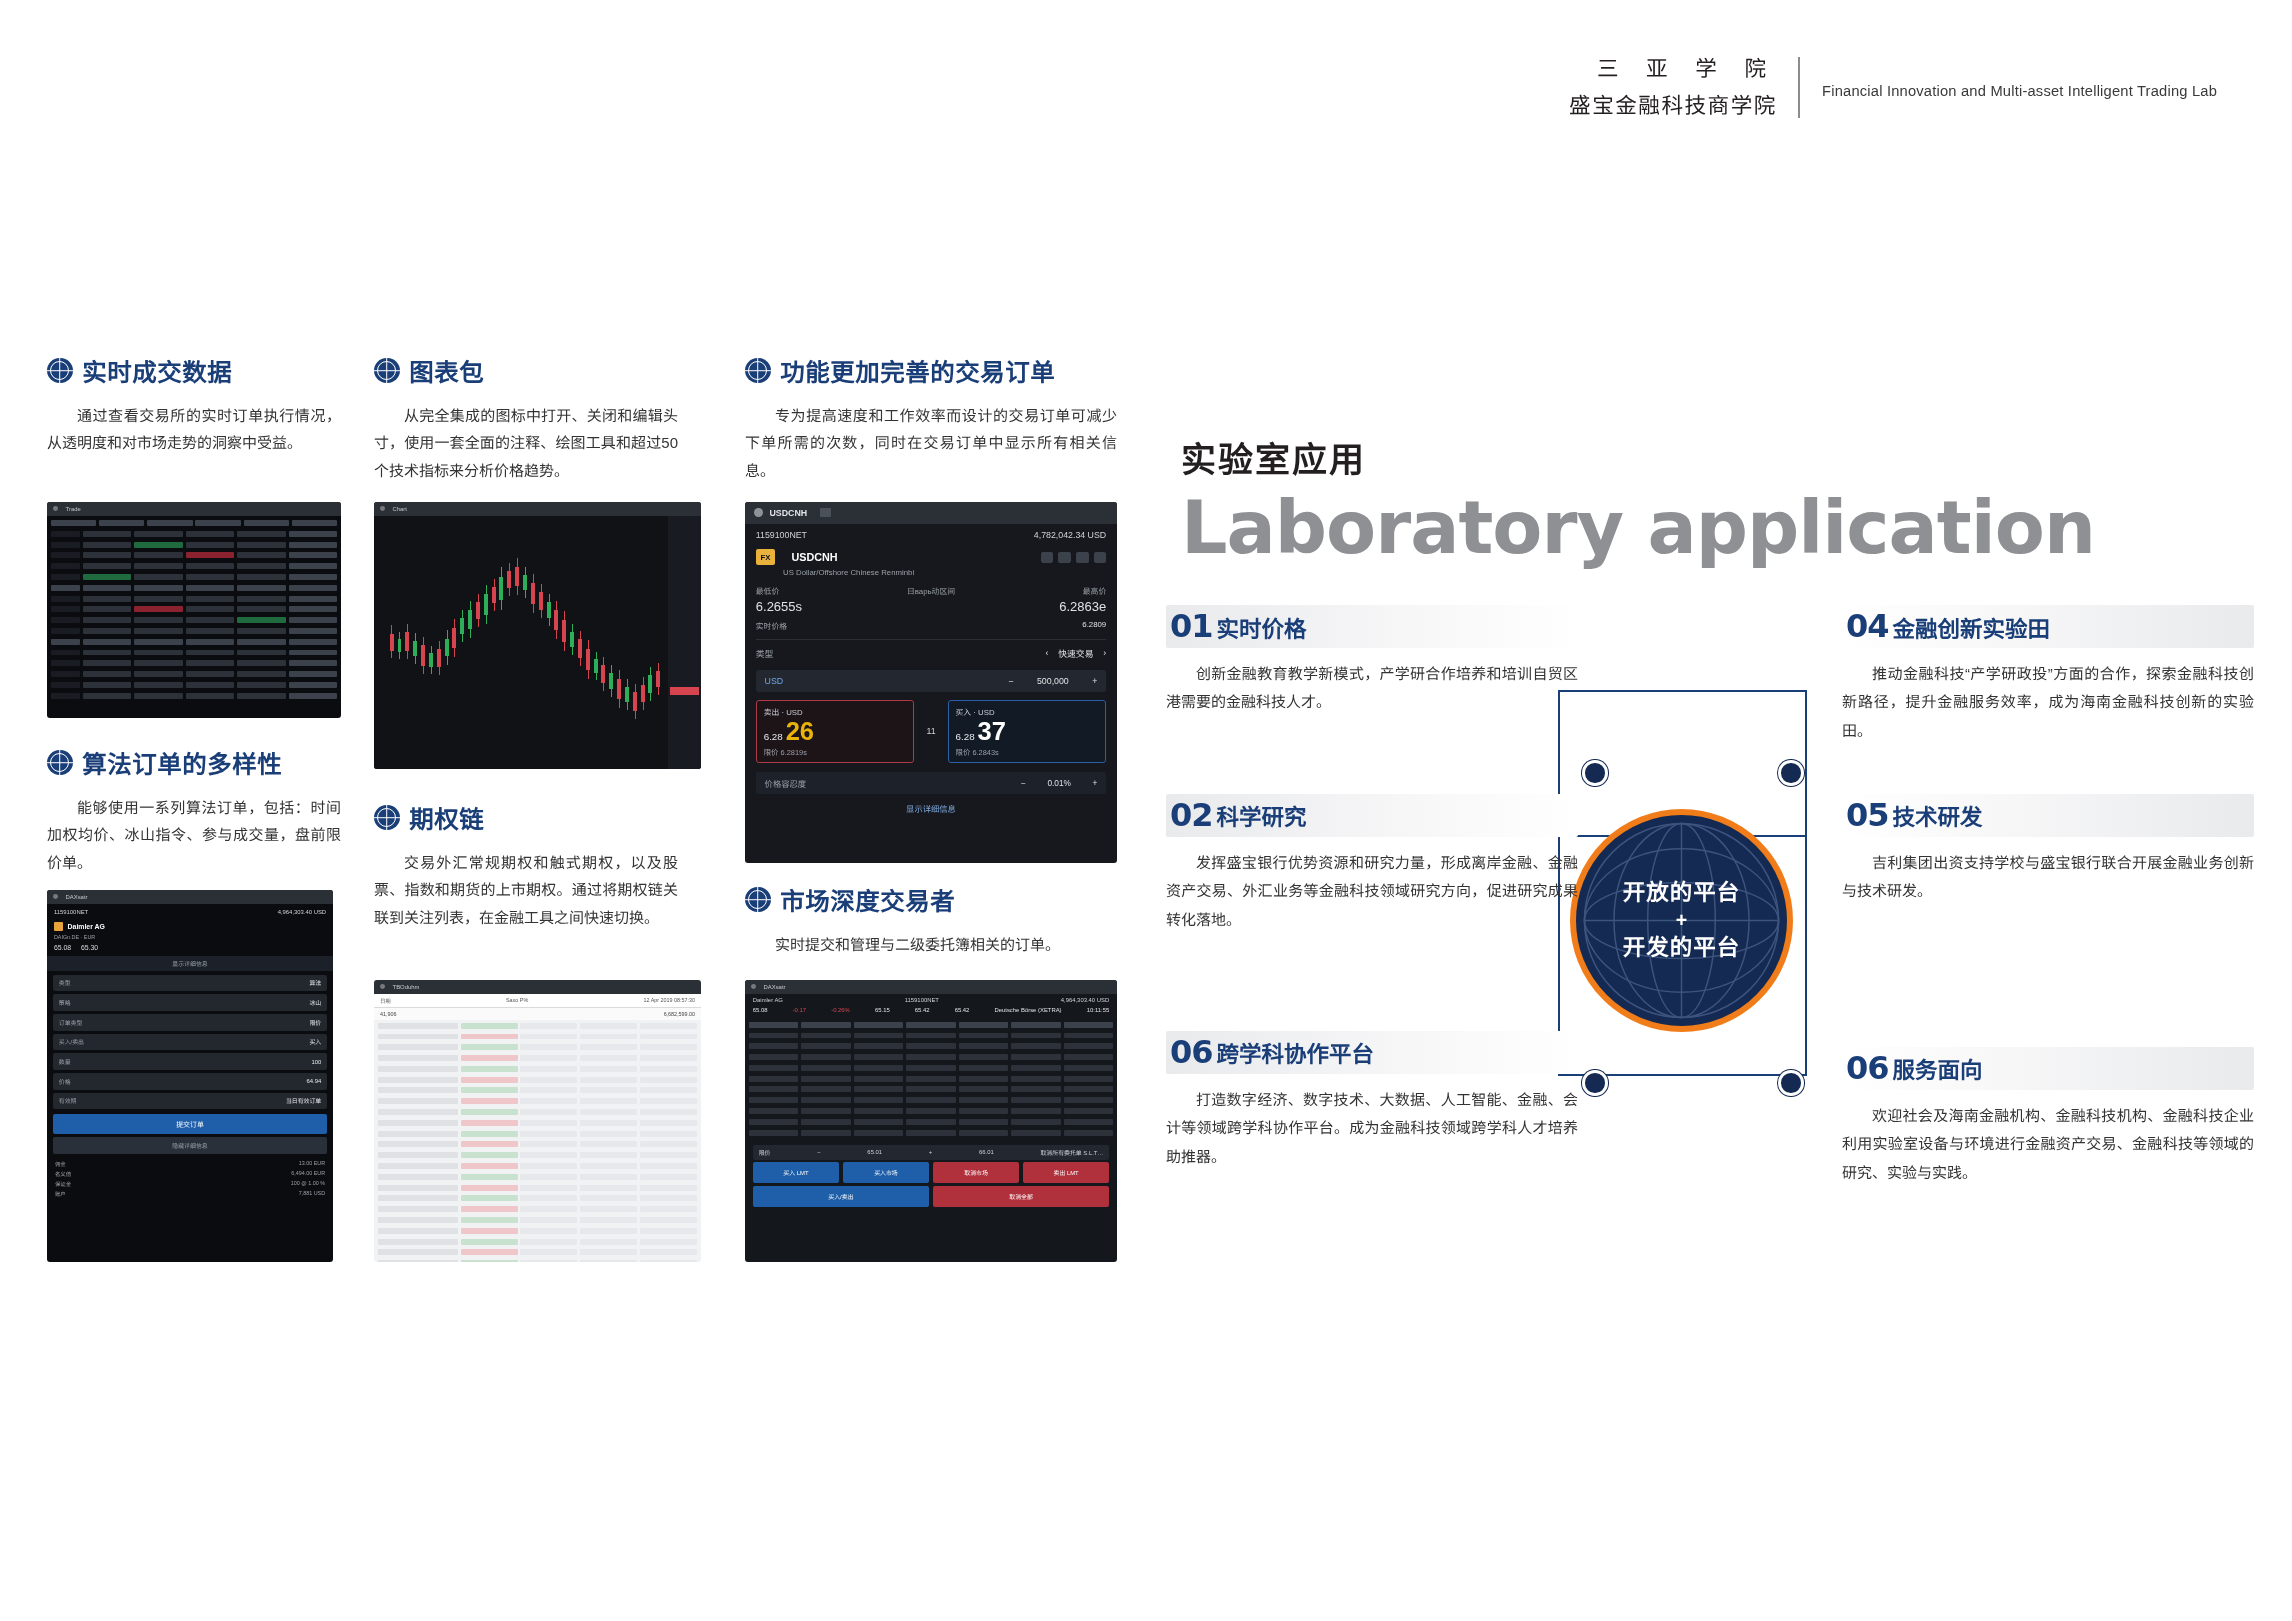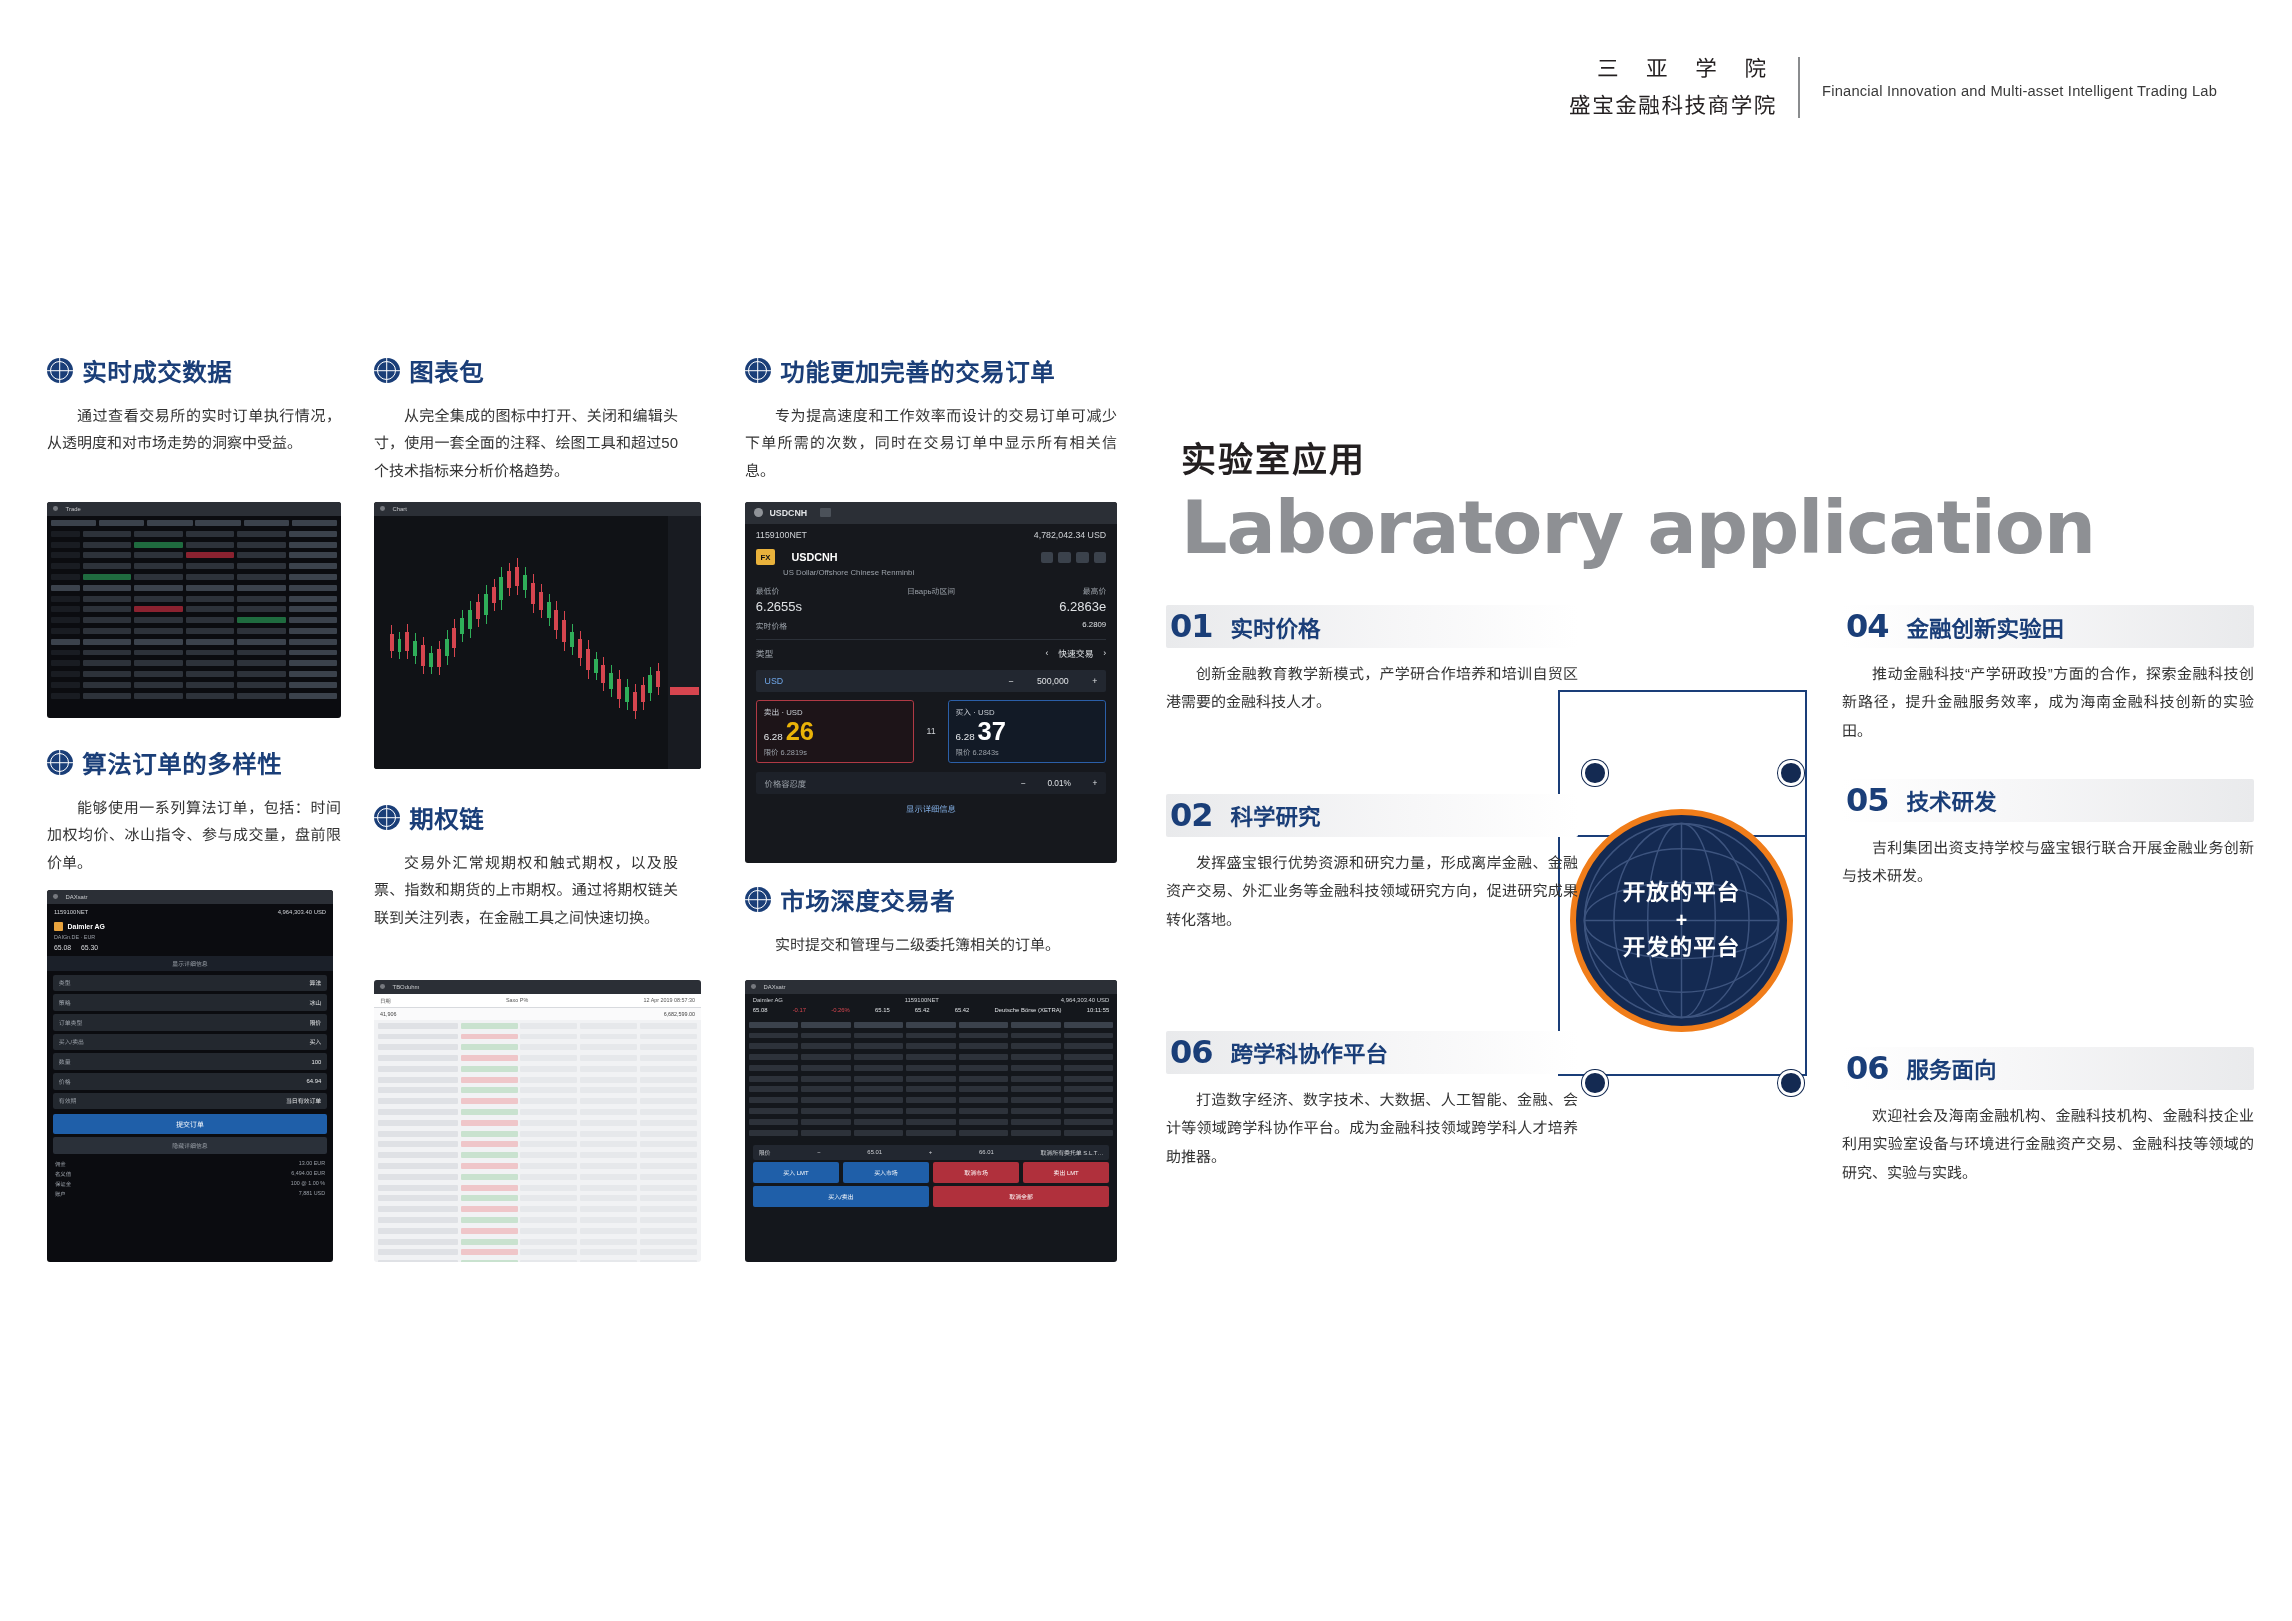--- a/index.html
+++ b/index.html
@@ -261,21 +261,21 @@
     z-index: 2;
   }
 
   .item {
     position: absolute;
     width: 412px;
   }
   .item-head {
     display: flex;
     align-items: flex-end;
-    gap: 18px;
+    gap: 4px;
     background: linear-gradient(to right, #e9eaec 0%, #f7f7f8 60%, #ffffff 100%);
     padding: 4.9px 7.8px 5.9px 3.9px;
     border-radius: 2px;
   }
   .item-num {
     font-size: 32px;
     font-weight: 700;
     color: #1a3e78;
     font-family: "DejaVu Sans", sans-serif;
     letter-spacing: -1px;
@@ -1182,21 +1182,21 @@
   </div>
 
   <div class="item right-side" style="left:676px; top:-21.6px;">
     <div class="item-head">
       <span class="item-num">04</span>
       <span class="item-label">金融创新实验田</span>
     </div>
     <div class="item-body">推动金融科技“产学研政投”方面的合作，探索金融科技创新路径，提升金融服务效率，成为海南金融科技创新的实验田。</div>
   </div>
 
-  <div class="item right-side" style="left:676px; top:152px;">
+  <div class="item right-side" style="left:676px; top:167px;">
     <div class="item-head">
       <span class="item-num">05</span>
       <span class="item-label">技术研发</span>
     </div>
     <div class="item-body">吉利集团出资支持学校与盛宝银行联合开展金融业务创新与技术研发。</div>
   </div>
 
   <div class="item right-side" style="left:676px; top:420px;">
     <div class="item-head">
       <span class="item-num">06</span>

